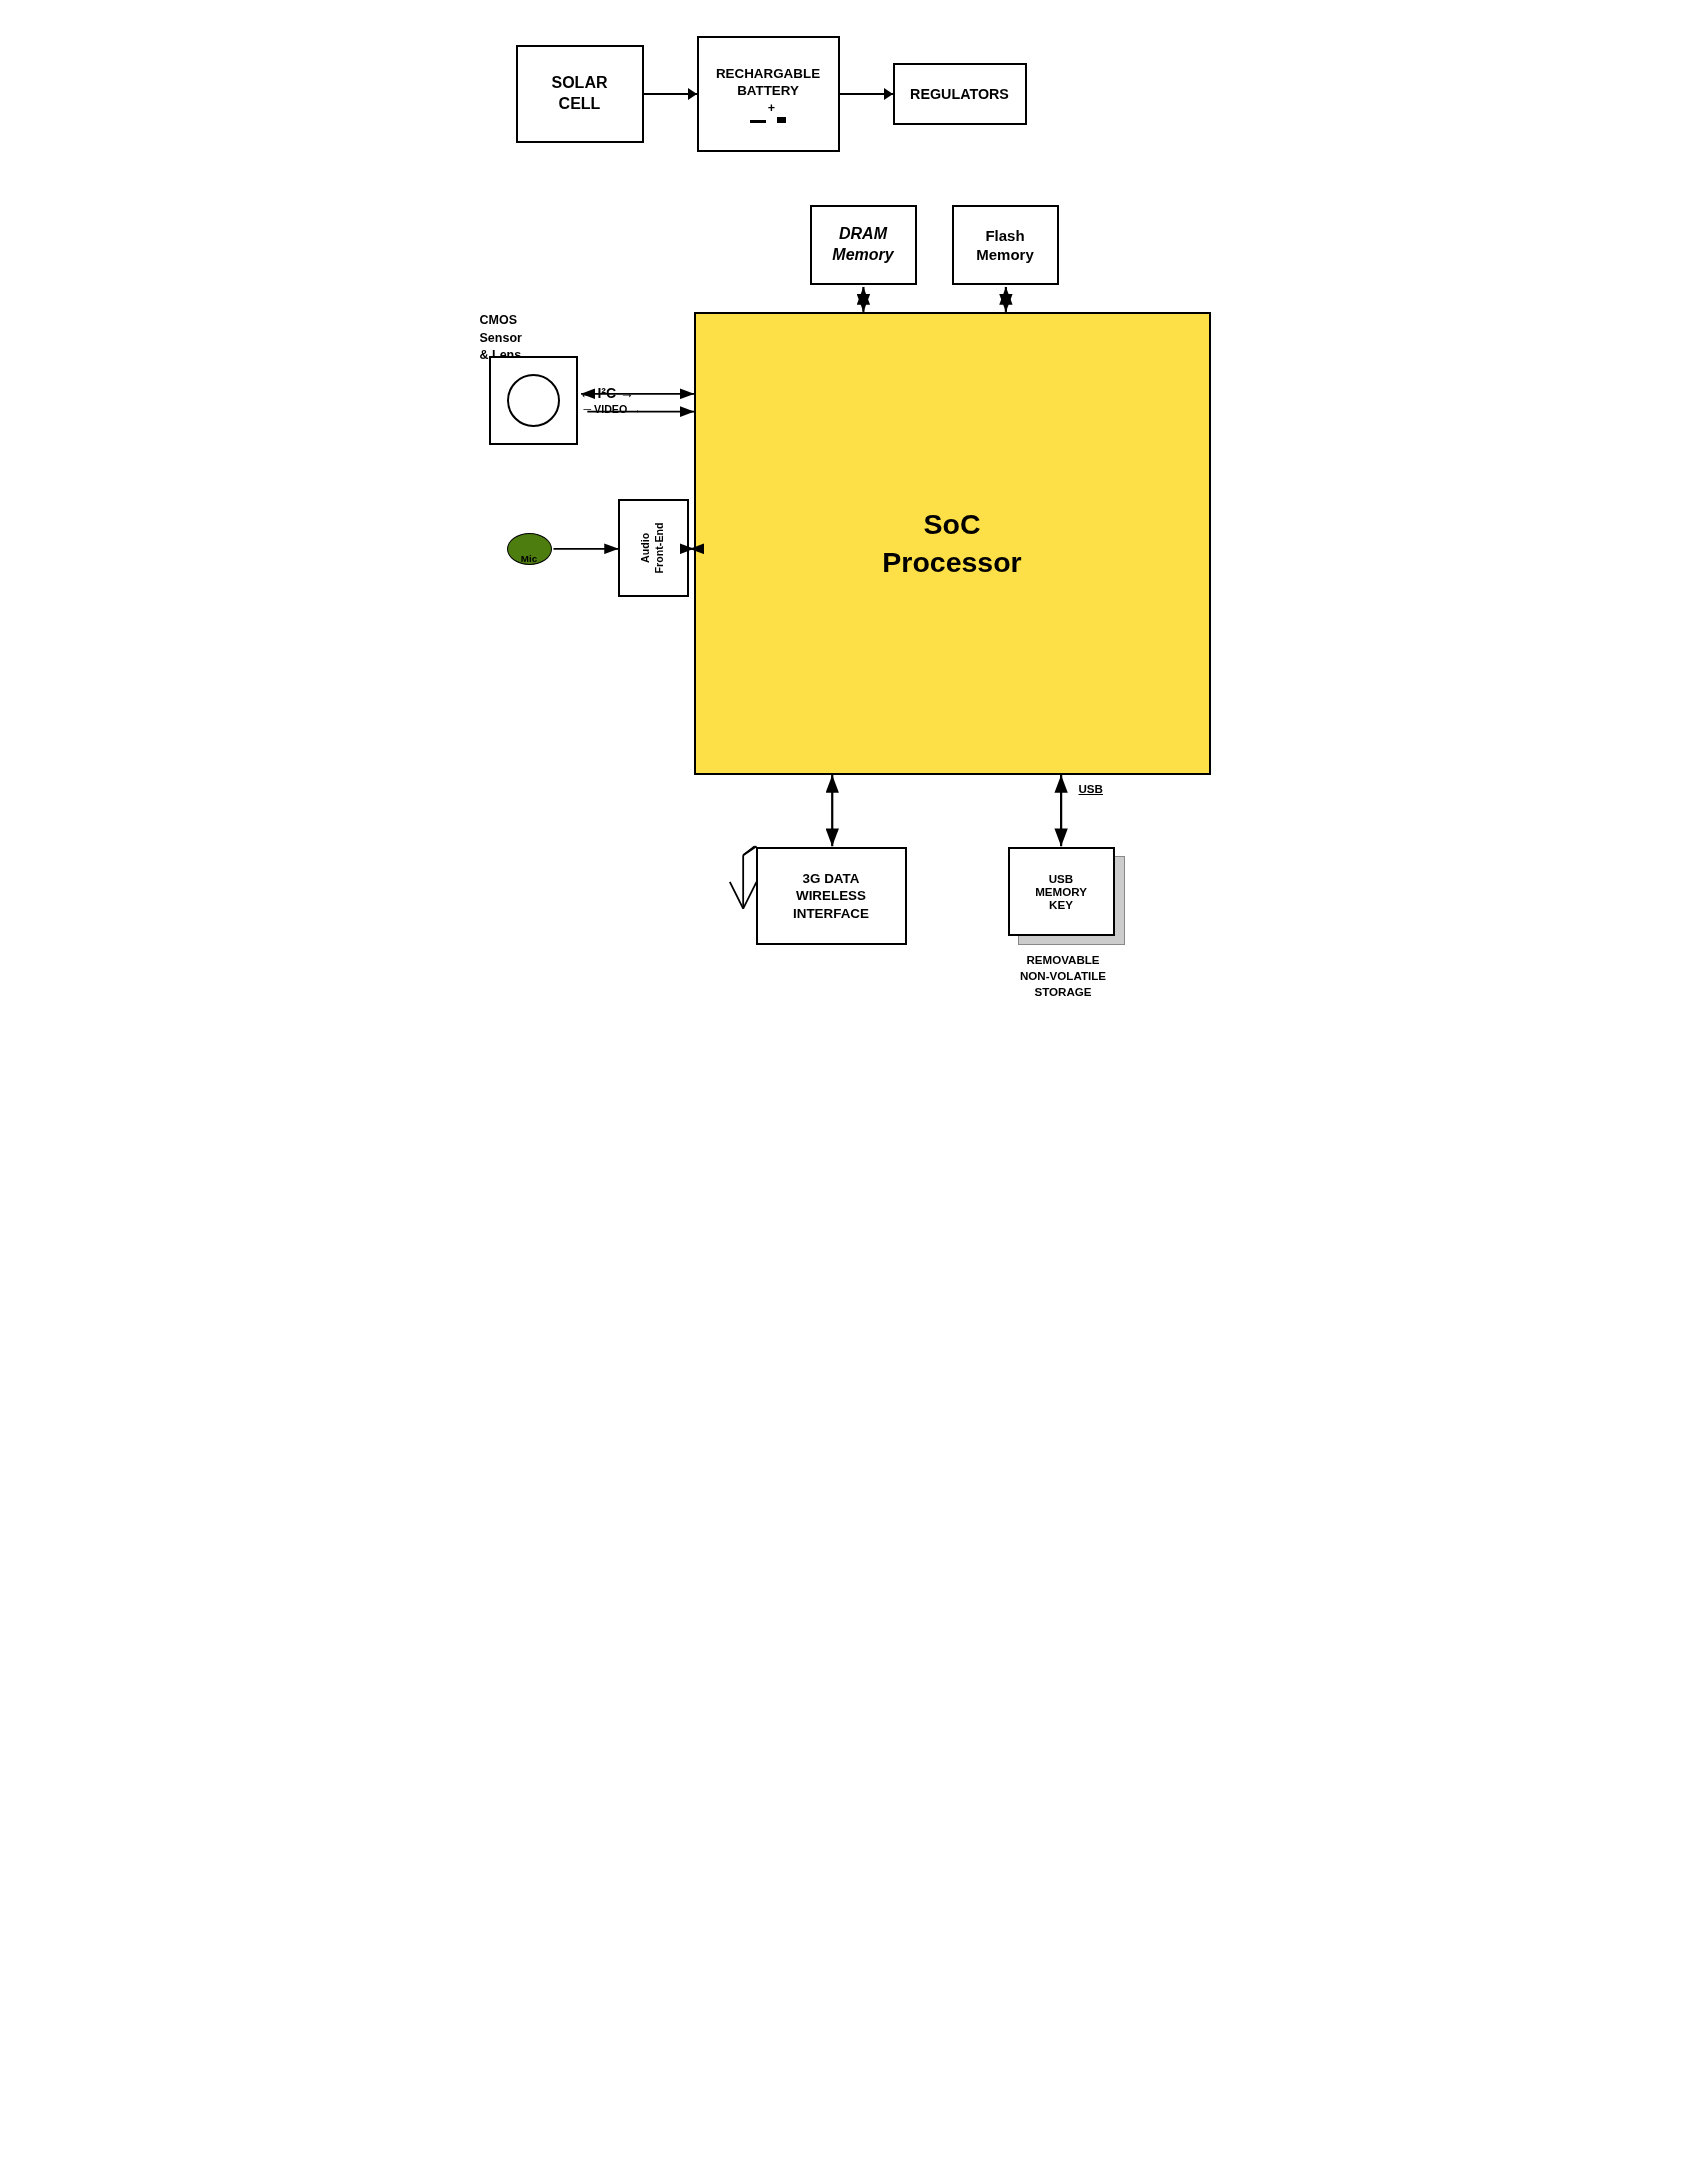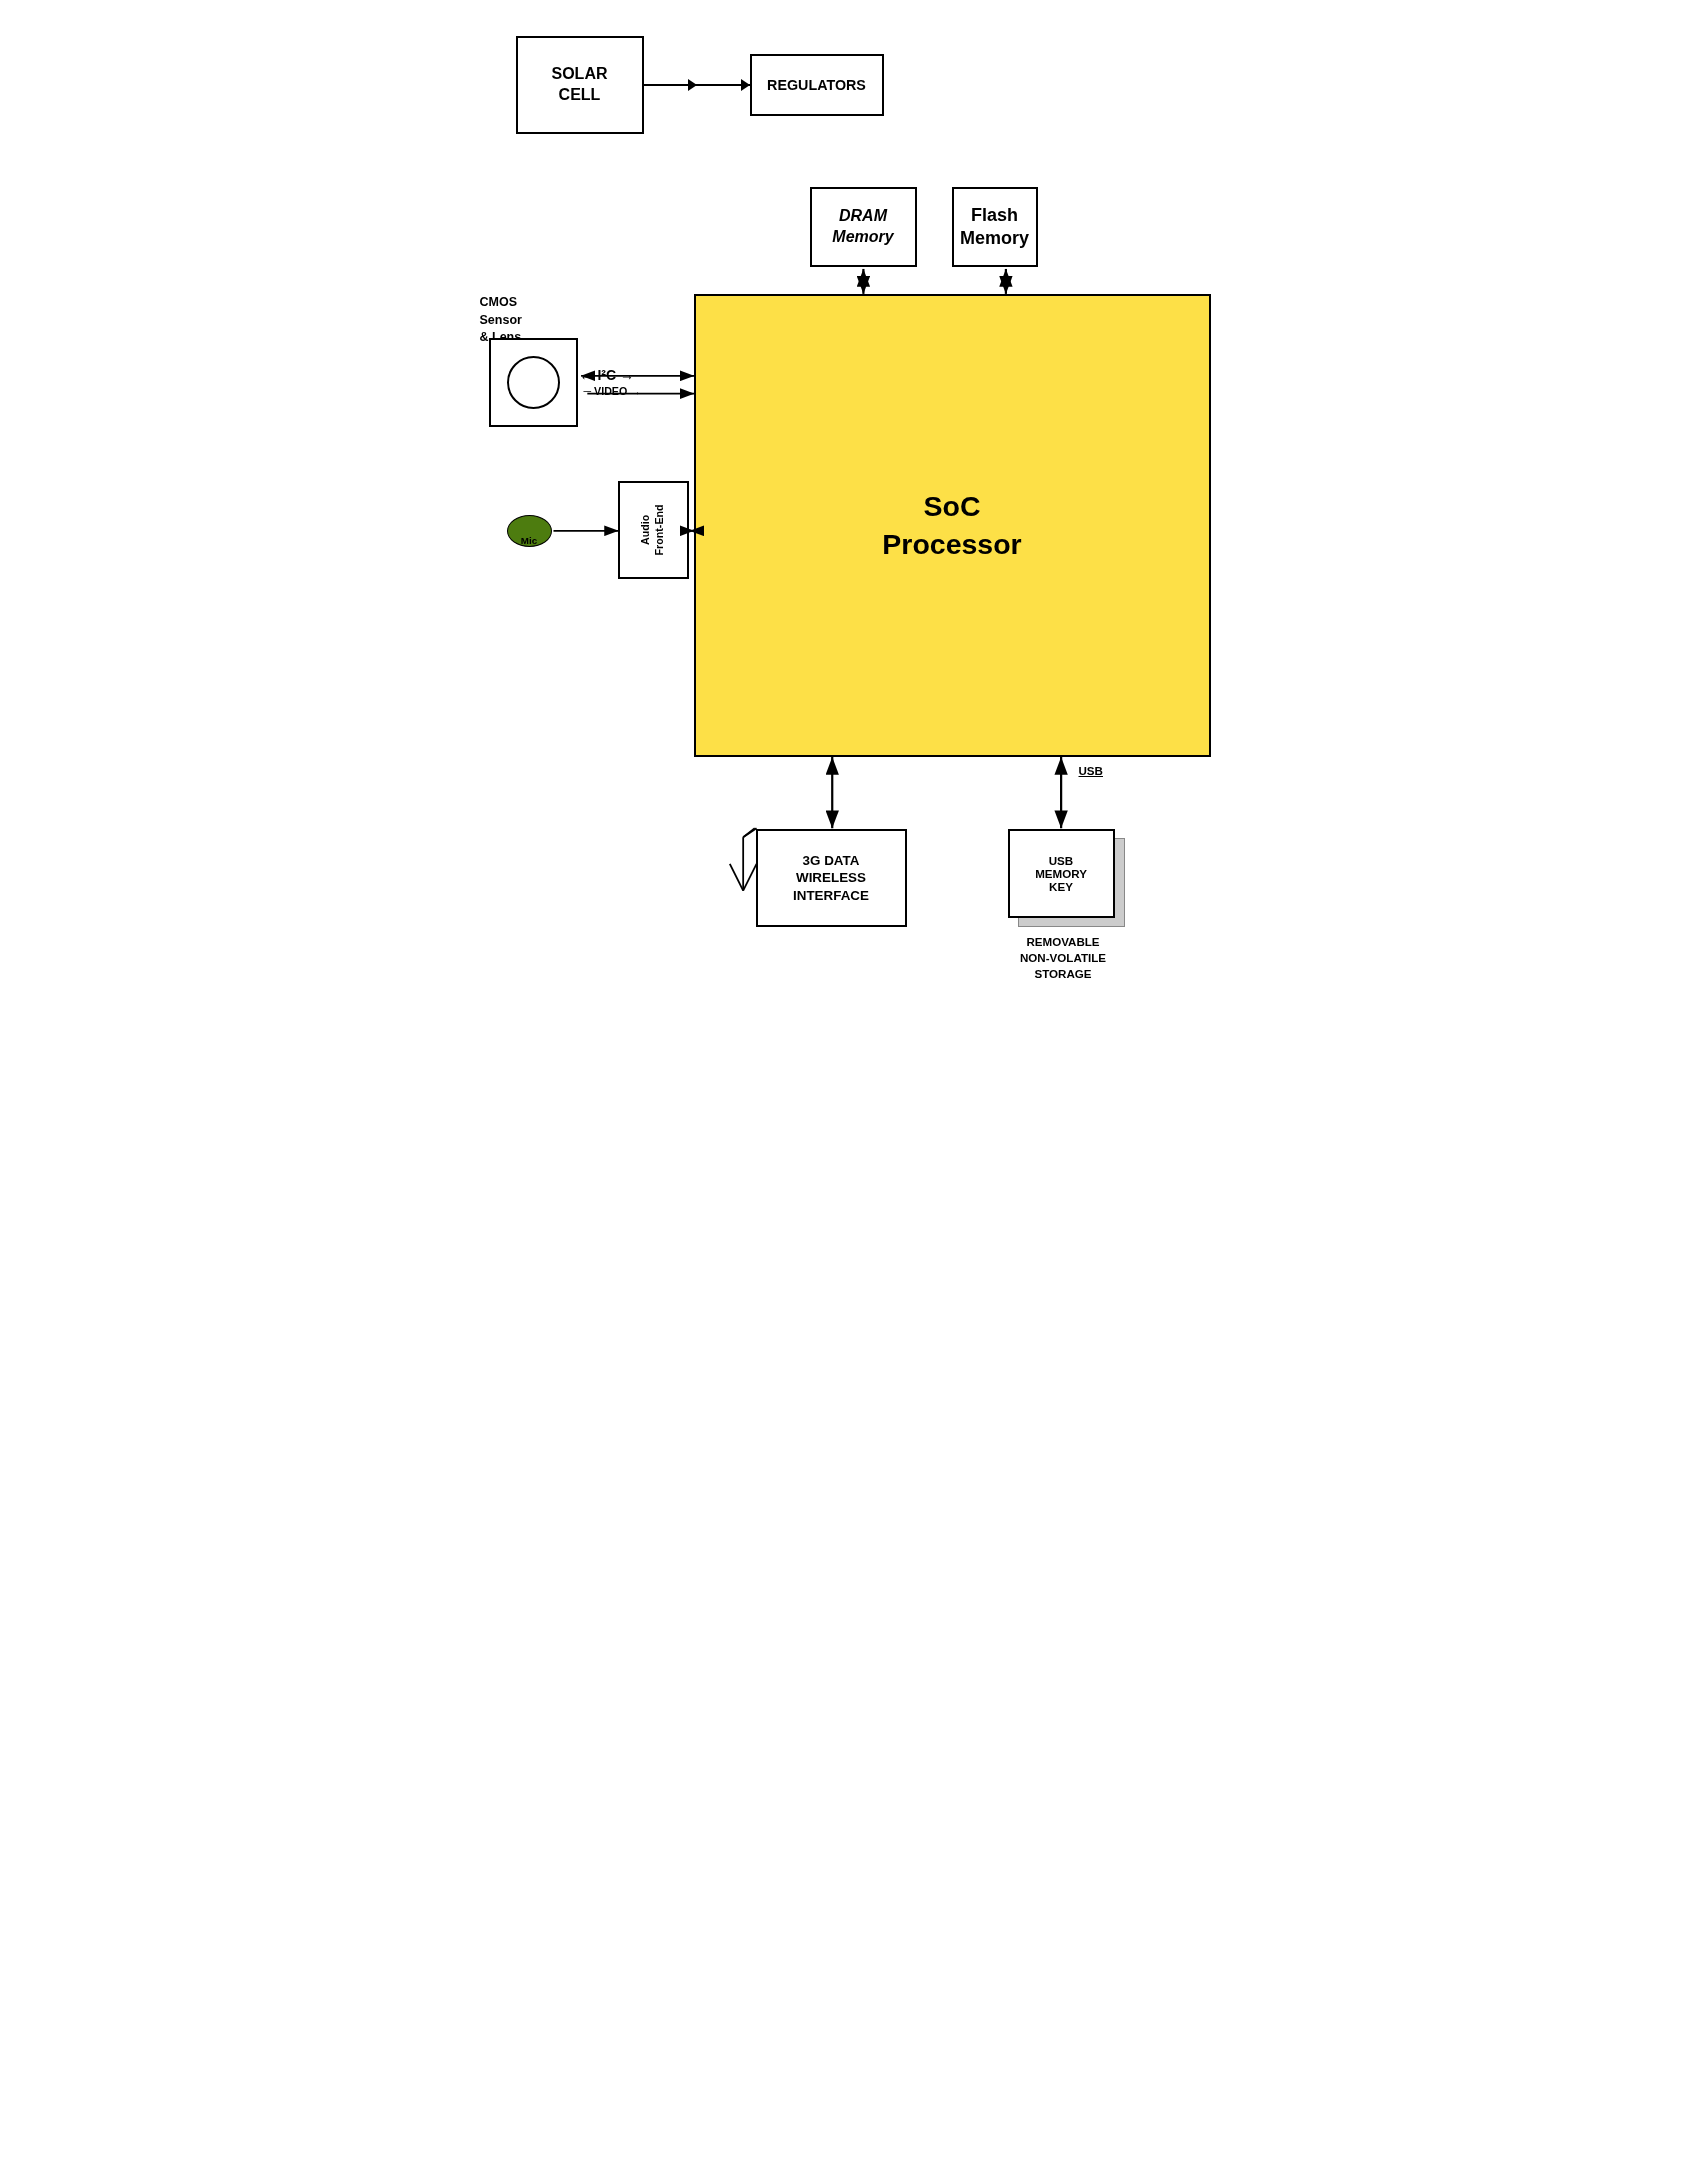--- a/index.html
+++ b/index.html
@@ -149,23 +149,23 @@
       height: 80px;
       font-size: 16px;
       font-style: italic;
     }
 
     
     .flash-box {
       position: absolute;
       left: 472px;
       top: 0;
-      width: 86px;
+      width: 107px;
       height: 80px;
-      font-size: 18px;
+      font-size: 15px;
     }
 
     
     .cmos-label {
       position: absolute;
       left: 0;
       top: 107px;
       font-size: 12.5px;
       font-weight: bold;
       line-height: 1.4;
@@ -336,20 +336,28 @@
 <div class="diagram-container">
 
   <div class="top-section">
 
     <div class="box solar-cell-box">
       <span>SOLAR<br>CELL</span>
     </div>
 
     <div class="arrow-right"></div>
 
+    <div class="box battery-box">
+      <span style="font-size:13.4px; font-weight:bold; text-align:center; line-height:1.3;">RECHARGABLE<br>BATTERY</span>
+      <div class="battery-symbol">
+        <div class="battery-long"></div>
+        <span class="battery-plus">+</span>
+        <div class="battery-short"></div>
+      </div>
+    </div>
 
     <div class="arrow-right"></div>
 
     <div class="box regulators-box">
       <span>REGULATORS</span>
     </div>
   </div>
 
   <div class="main-section" style="position:relative; height:855px; width:749px; margin: 0 auto;">
 

